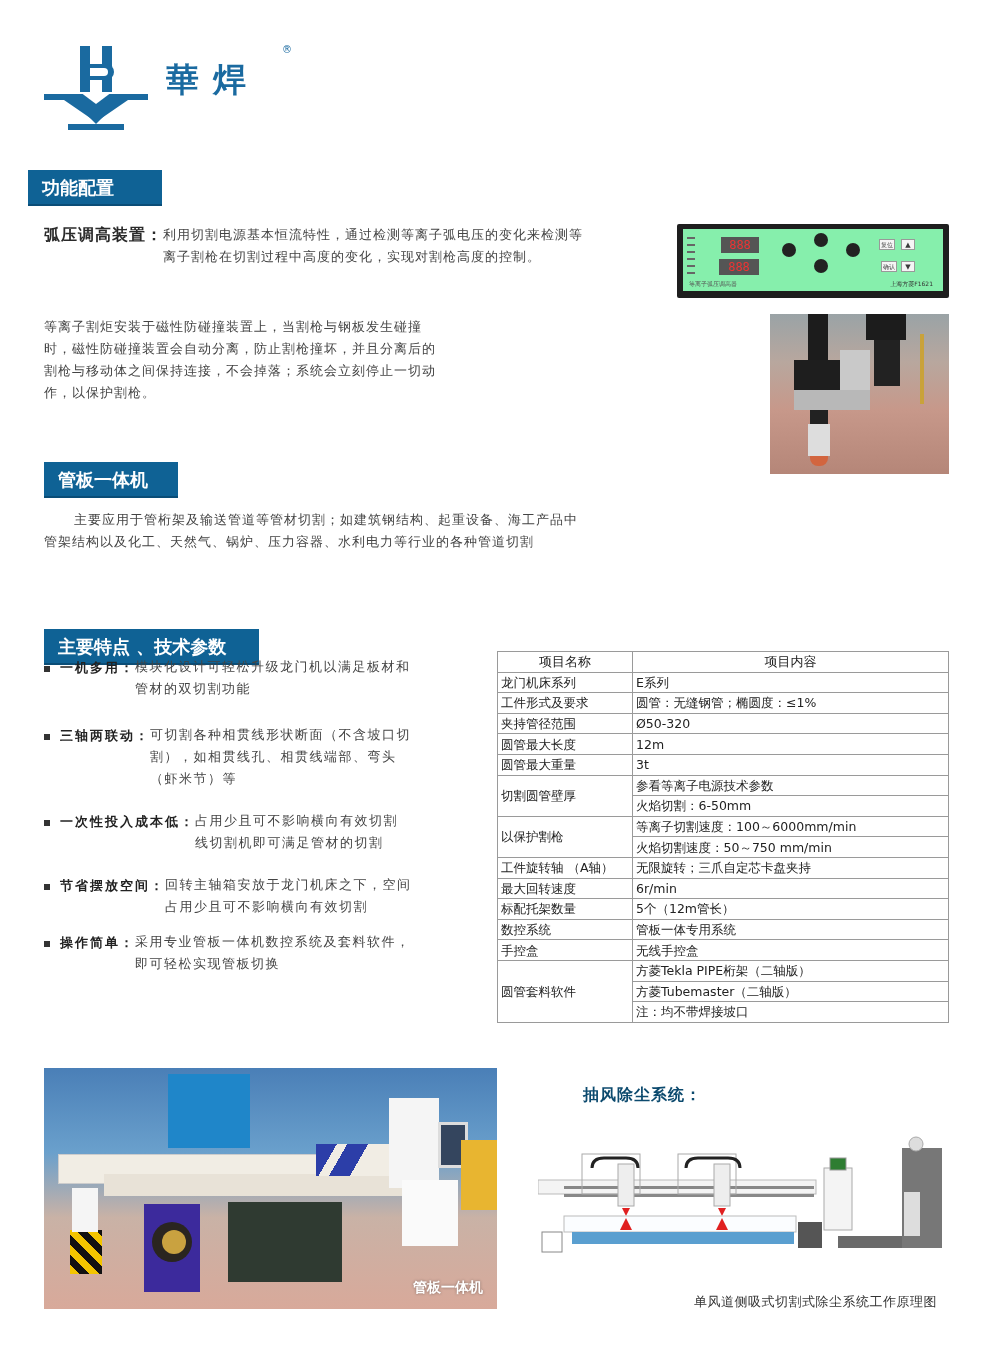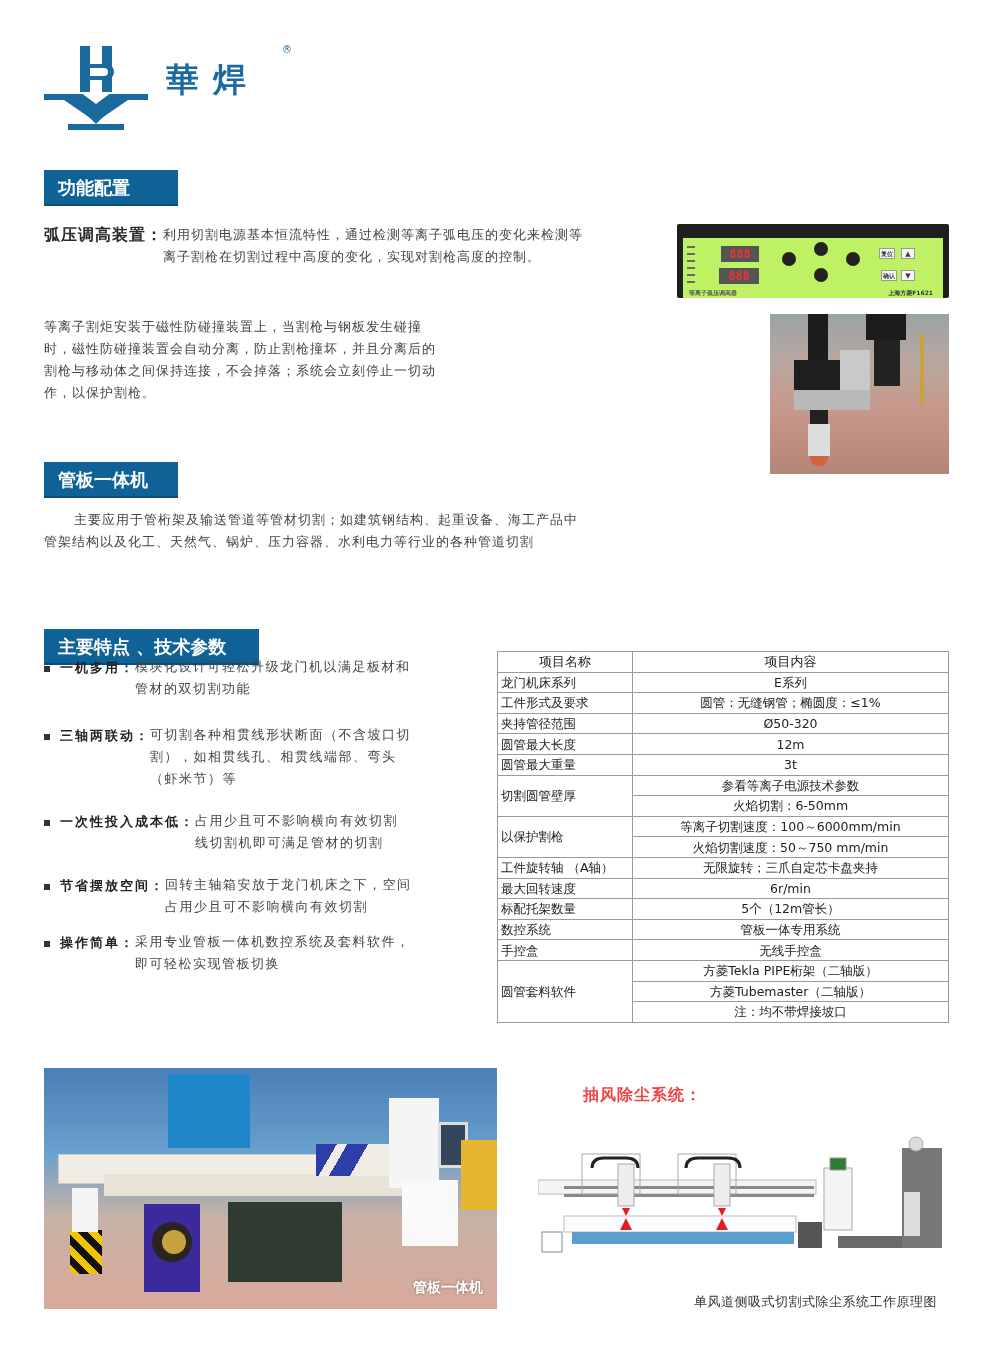--- a/index.html
+++ b/index.html
@@ -22,21 +22,21 @@
   .feat { display: flex; align-items: flex-start; }
   .bullet { width: 6px; height: 6px; background: #333; margin-top: 10px; margin-right: 10px; flex: none; }
   .feat-title { font-weight: bold; font-size: 13px; color: #222; letter-spacing: 2px; white-space: nowrap; line-height: 24px; }
   .feat-desc { font-size: 13px; color: #444; line-height: 22px; letter-spacing: 1.5px; }
 
   
   table.spec { position: absolute; left: 497px; top: 651px; width: 452px; border-collapse: collapse; font-size: 12.5px; color: #222; }
   table.spec td, table.spec th { border: 1px solid #9a9a9a; height: 20.6px; padding: 0 3px; line-height: 19px; }
   table.spec th { font-weight: normal; font-size: 13px; text-align: center; }
   table.spec td.c1 { width: 135px; text-align: left; }
-  table.spec td.c2 { text-align: center; }
+  table.spec td.c2 { }
 
   
   .photo { overflow: hidden; }
   .caption-overlay { position: absolute; right: 14px; bottom: 12px; color: #fff; font-weight: bold; font-size: 14px; text-shadow: 0 0 3px rgba(0,0,0,0.4); }
 </style>
 </head>
 <body>
 
 <div class="abs logo">
   <svg width="110" height="90" viewBox="0 0 110 90">
@@ -49,21 +49,21 @@
       <path d="M0 50 h104 v6 h-20 l-32 22 l-32 -22 h-20 z"></path>
       <path d="M36 48 h32 l-16 12 z" fill="#fff"></path>
       <path d="M24 80 h56 v6 h-56 z"></path>
       <path d="M40 68 l12 12 l12 -12 z"></path>
     </g>
   </svg>
 </div>
 <div class="abs logo-text">華焊</div>
 <div class="abs logo-reg">®</div>
 
-<div class="abs sec-head" style="left:44px; top:170px; width:134px;">功能配置</div>
+<div class="abs sec-head" style="left:28px; top:170px; width:134px;">功能配置</div>
 
 <div class="abs" style="left:44px; top:224px; width:610px;">
   <div style="display:flex;">
     <span class="label-bold" style="white-space:nowrap; line-height:22px;">弧压调高装置：</span>
     <div class="body-text">
       <div>利用切割电源基本恒流特性，通过检测等离子弧电压的变化来检测等</div>
       <div>离子割枪在切割过程中高度的变化，实现对割枪高度的控制。</div>
     </div>
   </div>
 </div>
@@ -73,21 +73,21 @@
     <div class="body-text">
       <div>等离子割炬安装于磁性防碰撞装置上，当割枪与钢板发生碰撞</div>
       <div>时，磁性防碰撞装置会自动分离，防止割枪撞坏，并且分离后的</div>
       <div>割枪与移动体之间保持连接，不会掉落；系统会立刻停止一切动</div>
       <div>作，以保护割枪。</div>
     </div>
   </div>
 </div>
 
 <div class="abs photo" style="left:677px; top:224px; width:272px; height:74px; background:#1e1e1e; border-radius:2px;">
-  <div style="position:absolute; left:6px; top:14px; width:260px; height:62px; background:#bef264;font-weight:bold;">
+  <div style="position:absolute; left:6px; top:5px; width:260px; height:62px; background:#86efac;">
     <div style="position:absolute; left:4px; top:8px; width:8px; height:40px; background:repeating-linear-gradient(#666 0 2px, transparent 2px 7px);"></div>
     <div style="position:absolute; left:38px; top:8px; width:38px; height:16px; background:#555; color:#e33; font-family:'DejaVu Sans Mono', monospace; font-size:12px; text-align:center; line-height:16px;">888</div>
     <div style="position:absolute; left:36px; top:30px; width:40px; height:16px; background:#555; color:#e33; font-family:'DejaVu Sans Mono', monospace; font-size:12px; text-align:center; line-height:16px;">888</div>
     <div style="position:absolute; left:99px; top:14px; width:14px; height:14px; border-radius:50%; background:#222;"></div>
     <div style="position:absolute; left:131px; top:4px; width:14px; height:14px; border-radius:50%; background:#222;"></div>
     <div style="position:absolute; left:131px; top:30px; width:14px; height:14px; border-radius:50%; background:#222;"></div>
     <div style="position:absolute; left:163px; top:14px; width:14px; height:14px; border-radius:50%; background:#222;"></div>
     <div style="position:absolute; left:196px; top:10px; width:16px; height:11px; border:1px solid #999; background:#f5f5f5; font-size:6px; text-align:center; line-height:10px;">复位</div>
     <div style="position:absolute; left:198px; top:32px; width:16px; height:11px; border:1px solid #999; background:#f5f5f5; font-size:6px; text-align:center; line-height:10px;">确认</div>
     <div style="position:absolute; left:218px; top:10px; width:14px; height:11px; border:1px solid #999; background:#f5f5f5; font-size:7px; text-align:center; line-height:10px;">▲</div>
@@ -248,21 +248,21 @@
   <div style="position:absolute; left:358px; top:112px; width:56px; height:66px; background:#fafafa;"></div>
   <div style="position:absolute; left:100px; top:136px; width:56px; height:88px; background:#3c2a9c;"></div>
   <div style="position:absolute; left:108px; top:154px; width:40px; height:40px; border-radius:50%; background:#2a2520;"></div>
   <div style="position:absolute; left:118px; top:162px; width:24px; height:24px; border-radius:50%; background:#c9a240;"></div>
   <div style="position:absolute; left:184px; top:134px; width:114px; height:80px; background:#2f3a31;"></div>
   <div style="position:absolute; left:26px; top:162px; width:32px; height:44px; background:repeating-linear-gradient(45deg,#f2c400 0 7px,#111 7px 14px);"></div>
   <div style="position:absolute; left:28px; top:120px; width:26px; height:44px; background:#f5f5f5;"></div>
   <div class="caption-overlay">管板一体机</div>
 </div>
 
-<div class="abs" style="left:583px; top:1085px; font-weight:bold; font-size:16px; color:#ef4444; letter-spacing:1px;">抽风除尘系统：</div>
+<div class="abs" style="left:583px; top:1085px; font-weight:bold; font-size:16px; color:#0c4a6e; letter-spacing:1px;">抽风除尘系统：</div>
 
 <div class="abs" style="left:538px; top:1134px; width:412px; height:122px;">
   <svg width="412" height="122" viewBox="0 0 412 122">
     <rect x="0" y="46" width="278" height="14" fill="#f4f4f4" stroke="#bbb"></rect>
     <rect x="26" y="52" width="250" height="3" fill="#888"></rect>
     <rect x="26" y="60" width="250" height="3" fill="#888"></rect>
     <rect x="44" y="20" width="58" height="40" fill="none" stroke="#aaa"></rect>
     <rect x="140" y="20" width="58" height="40" fill="none" stroke="#aaa"></rect>
     <path d="M54 34 q0 -10 12 -10 h22 q12 0 12 10" fill="none" stroke="#222" stroke-width="3"></path>
     <path d="M148 34 q0 -10 12 -10 h30 q12 0 12 10" fill="none" stroke="#222" stroke-width="3"></path>

